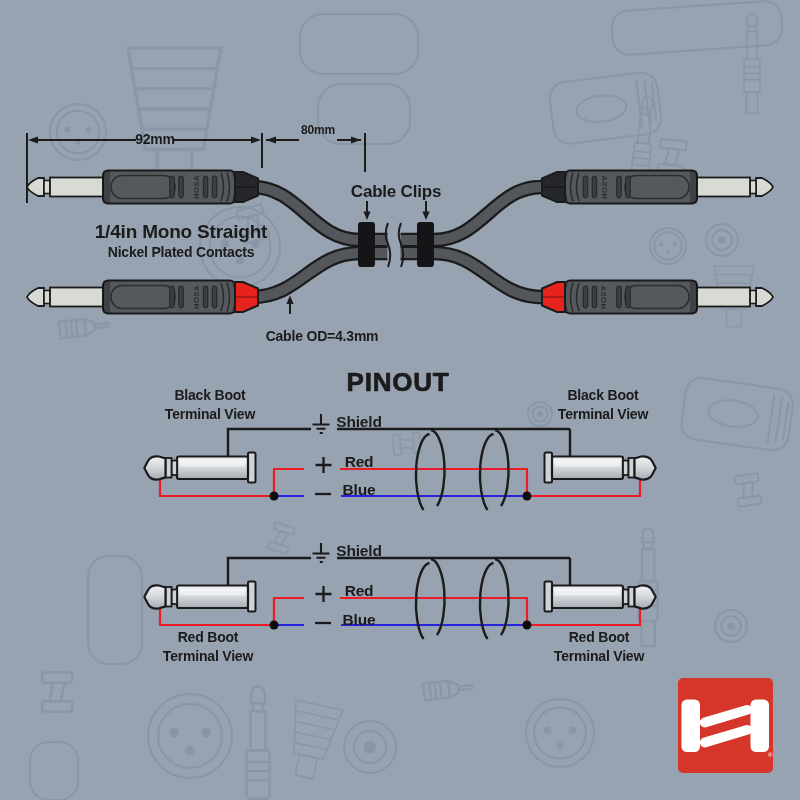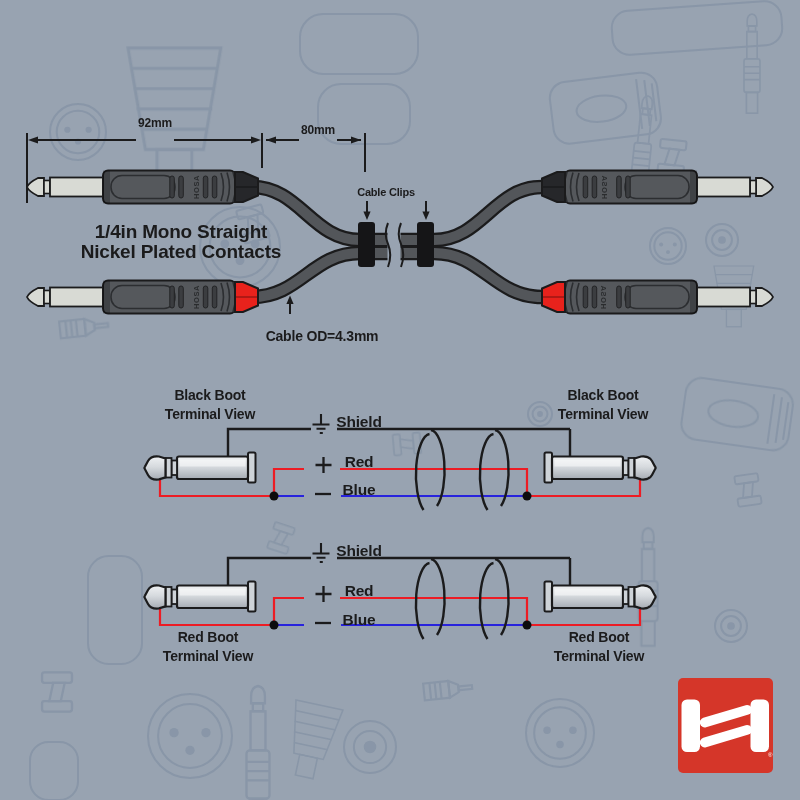--- a/index.html
+++ b/index.html
@@ -358,27 +358,28 @@
   <g fill="#ffffff">
     <rect x="3.5" y="21.5" width="18.5" height="52.5" rx="5.5"></rect>
     <rect x="72.5" y="21.5" width="18.5" height="52.5" rx="5.5"></rect>
     <rect x="-27" y="-4.9" width="54" height="9.8" rx="4.9" transform="translate(47.9,38.2) rotate(-16.5)"></rect>
     <rect x="-27" y="-4.9" width="54" height="9.8" rx="4.9" transform="translate(47.9,58.2) rotate(-16.5)"></rect>
   </g>
   <text x="90" y="79" font-family="Liberation Sans, DejaVu Sans, sans-serif" font-size="6" fill="#ffffff">®</text>
   </g>
     </svg>
 
-  <div class="lbl" style="left:155px;top:123px;font-size:12px">92mm</div>
+  <div class="lbl" style="left:155px;top:139px;font-size:14px">92mm</div>
   <div class="lbl" style="left:318px;top:130px;font-size:12px">80mm</div>
-  <div class="lbl" style="left:386px;top:192px;font-size:11px">Cable Clips</div>
+  <div class="lbl" style="left:396px;top:192px;font-size:17px">Cable Clips</div>
   <div class="lbl" style="left:181px;top:232px;font-size:19px">1/4in Mono Straight</div>
-  <div class="lbl" style="left:181px;top:252px;font-size:19px">Nickel Plated Contacts</div>
+  <div class="lbl" style="left:181px;top:252px;font-size:14px">Nickel Plated Contacts</div>
   <div class="lbl" style="left:322px;top:336px;font-size:14px">Cable OD=4.3mm</div>
 
+  <div class="lbl title" style="left:398px;top:382px;font-size:26px">PINOUT</div>
 
   <div class="lbl" style="left:210px;top:395px;font-size:14px">Black Boot</div>
   <div class="lbl" style="left:210px;top:414px;font-size:14px">Terminal View</div>
   <div class="lbl" style="left:603px;top:395px;font-size:14px">Black Boot</div>
   <div class="lbl" style="left:603px;top:414px;font-size:14px">Terminal View</div>
 
   <div class="lbl" style="left:359px;top:422px;font-size:15.5px">Shield</div>
   <div class="lbl" style="left:359px;top:462px;font-size:15.5px">Red</div>
   <div class="lbl" style="left:359px;top:490px;font-size:15.5px">Blue</div>
 

